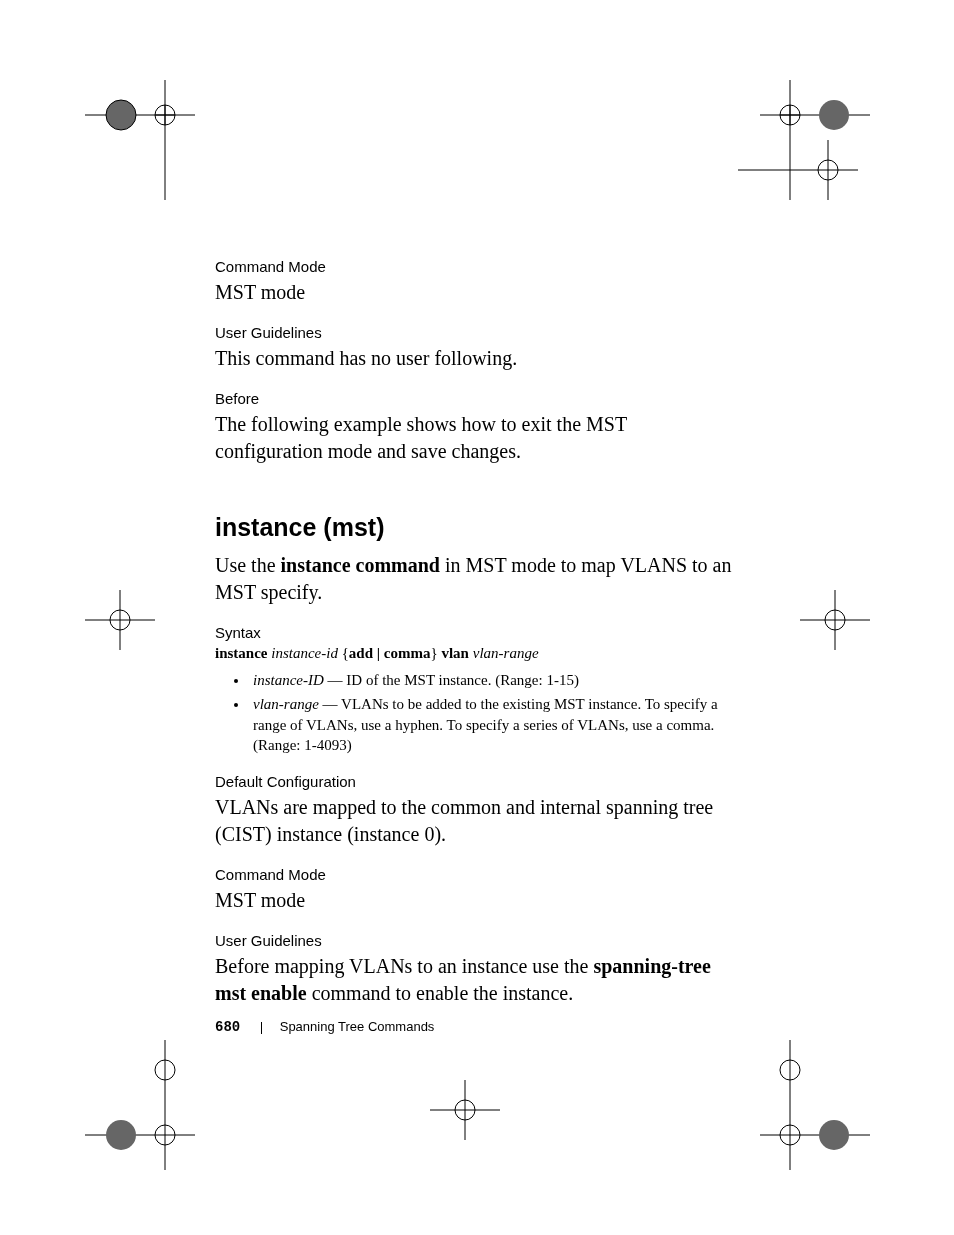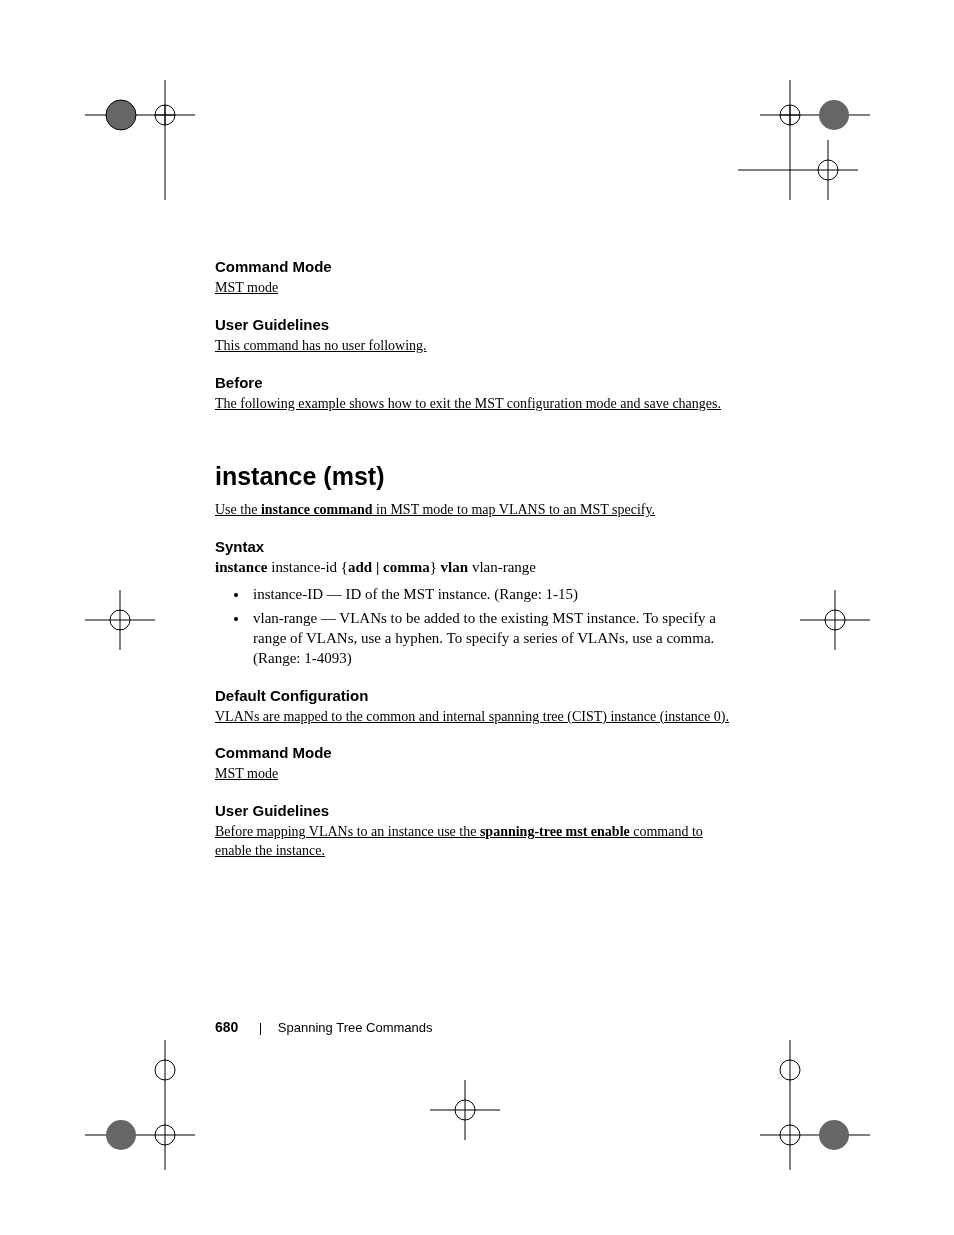--- a/index.html
+++ b/index.html
@@ -13,62 +13,61 @@
     color: #000;
   }
   .content {
     position: absolute;
     left: 215px;
     top: 258px;
     width: 520px;
   }
   .section-head {
     font-family: Arial, Helvetica, sans-serif;
-    font-weight: bold;
+    font-weight: normal;
     font-size: 15px;
     margin-top: 18px;
     margin-bottom: 4px;
   }
   .body-text {
-    font-size: 14px;
+    font-size: 20px;
     line-height: 1.35;
     margin: 0 0 4px 0;
-    text-decoration: underline;
   }
   .main-heading {
     font-family: Arial, Helvetica, sans-serif;
     font-weight: bold;
     font-size: 25px;
     margin-top: 48px;
     margin-bottom: 10px;
   }
   .syntax-line {
     font-size: 15px;
     margin: 0 0 8px 0;
   }
   .bold { font-weight: bold; }
-  .italic { }
+  .italic { font-style: italic; }
   ul.params {
     margin: 6px 0 0 0;
     padding-left: 34px;
   }
   ul.params li {
     font-size: 15px;
     line-height: 1.35;
     margin-bottom: 4px;
     padding-left: 4px;
   }
   .footer {
     position: absolute;
     left: 215px;
     top: 1019px;
     font-size: 13px;
   }
   .footer .pgnum {
-    font-family: Liberation Sans, sans-serif;
+    font-family: Liberation Mono, monospace;
     font-weight: bold;
     font-size: 14px;
   }
   .footer .sep {
     display: inline-block;
     border-left: 1px solid #000;
     height: 12px;
     vertical-align: middle;
     margin: 0 14px 0 18px;
   }

